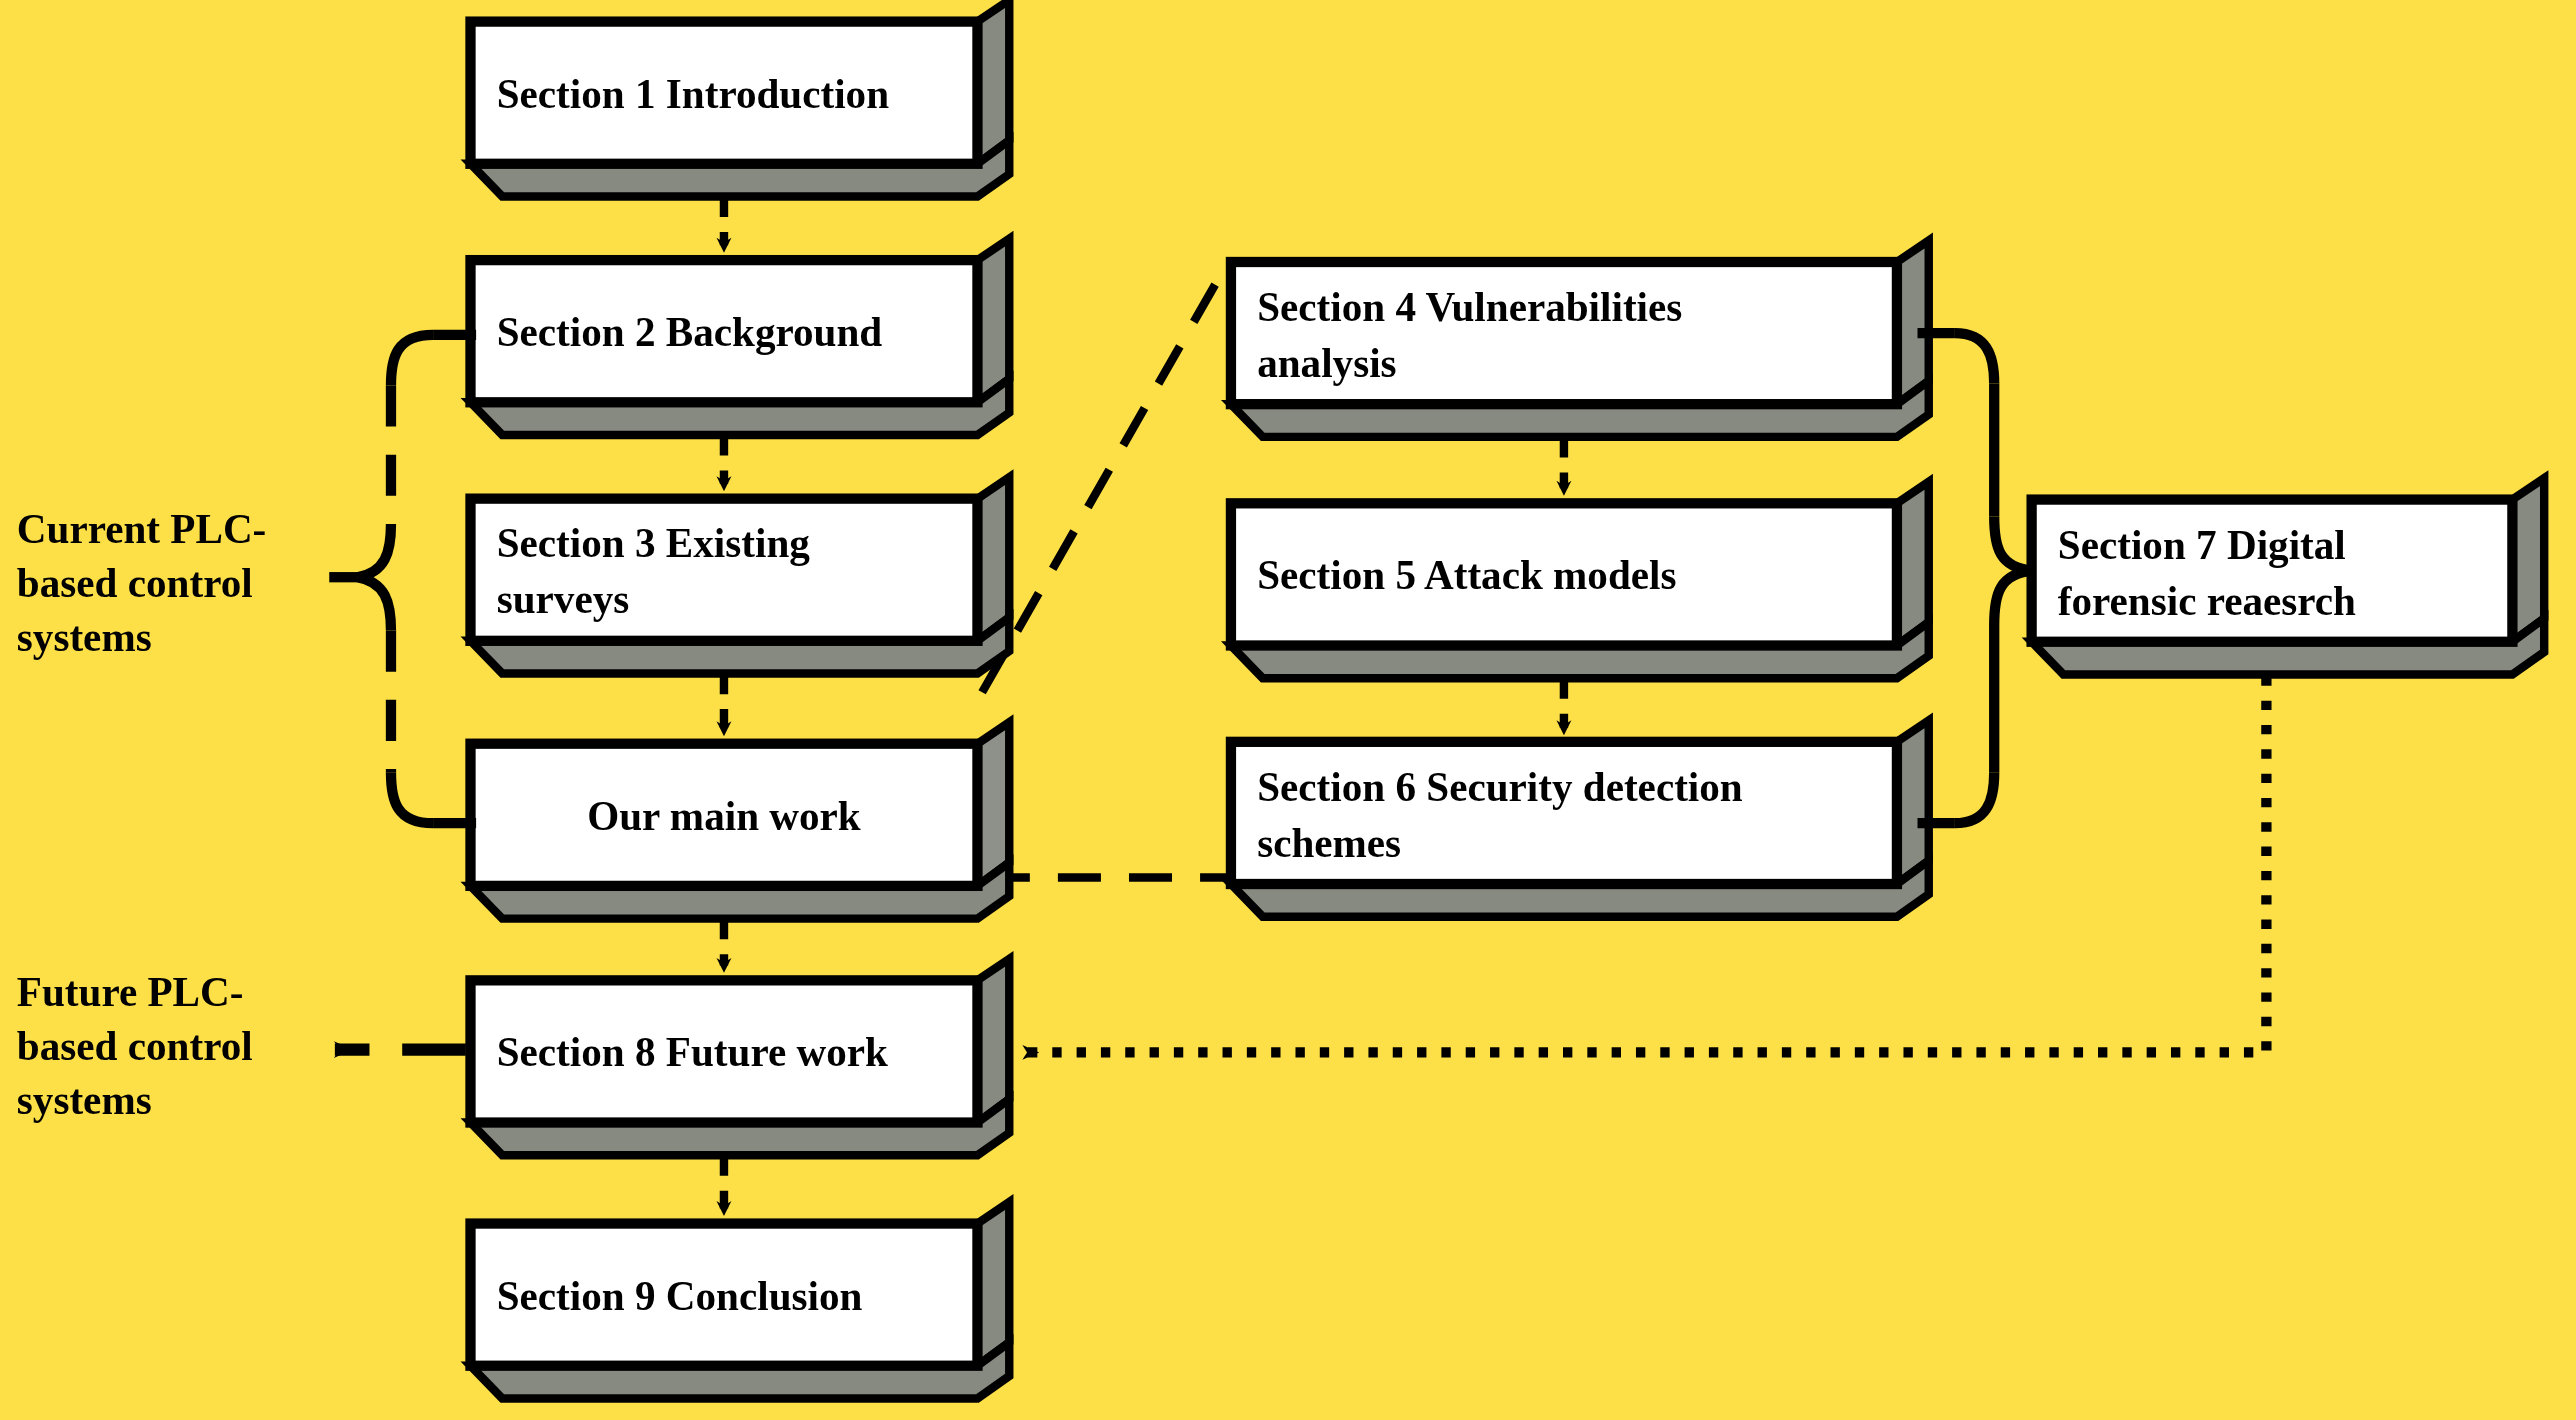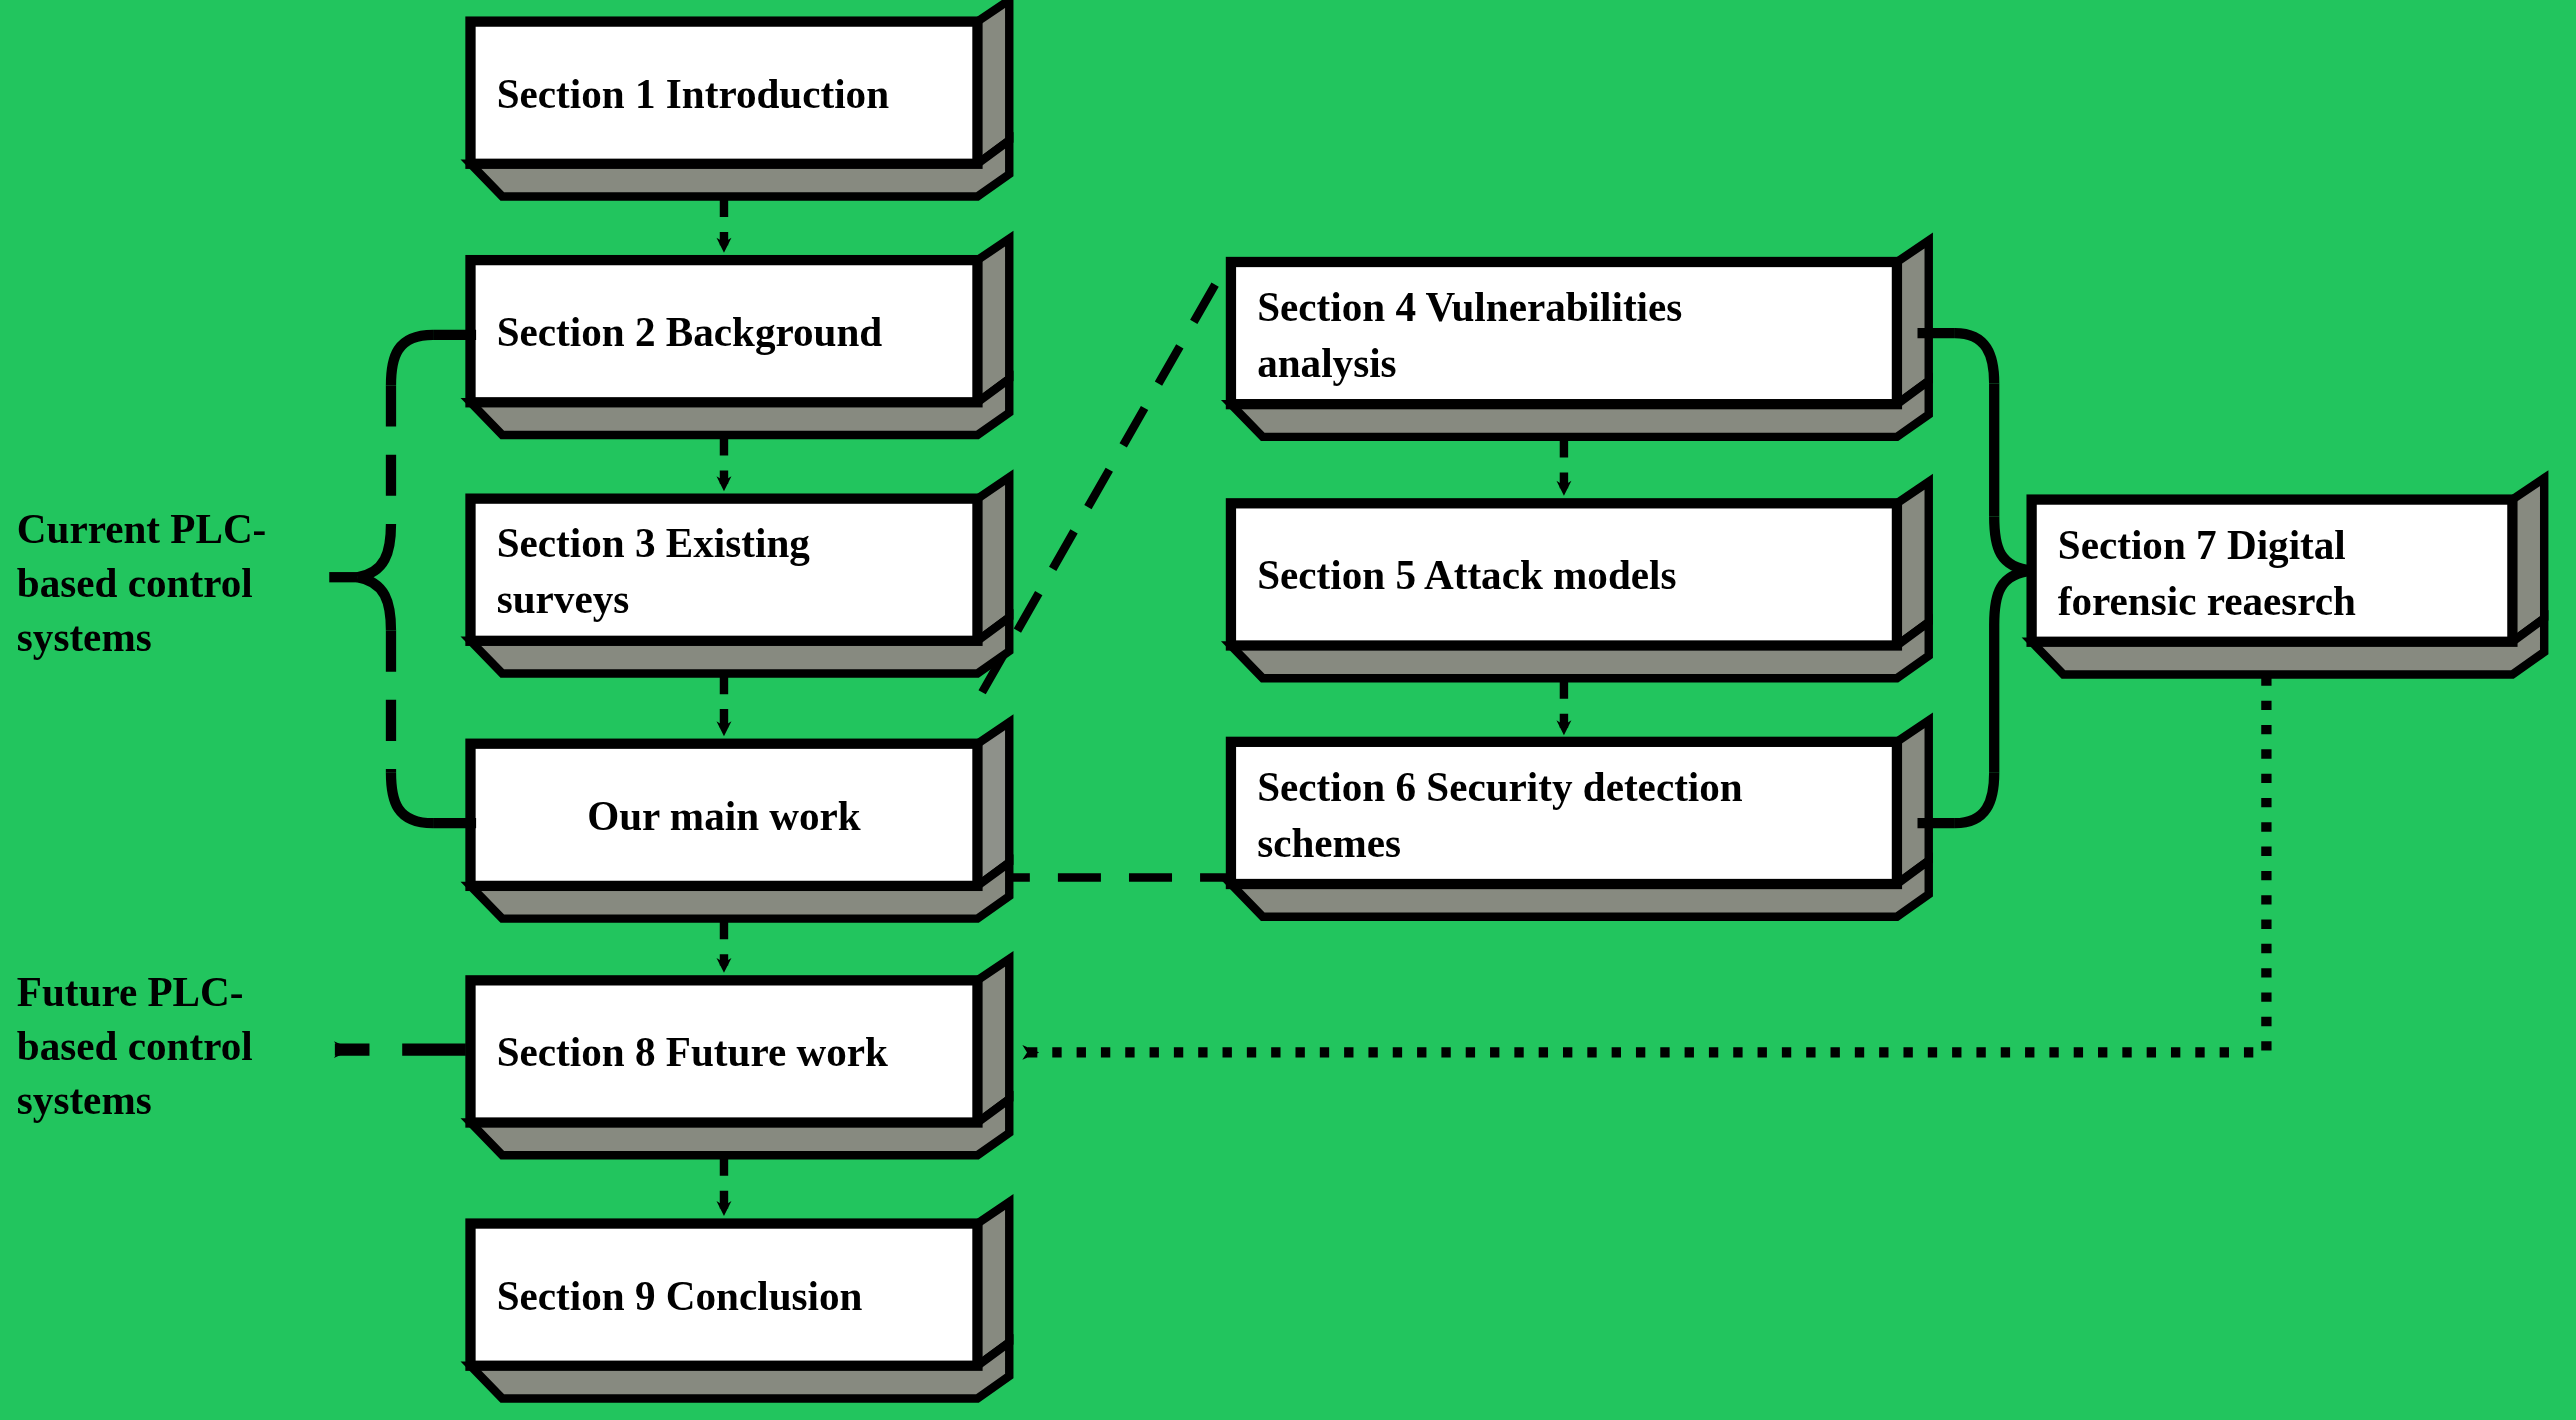--- a/index.html
+++ b/index.html
@@ -11,21 +11,21 @@
   body {
     width: 2576px;
     height: 1421px;
     overflow: hidden;
     font-family: "Liberation Serif", "DejaVu Serif", serif;
   }
   #diagram-root {
     position: relative;
     width: 2576px;
     height: 1421px;
-    background: #22c55e;
+    background: #fde047;
   }
   svg.canvas {
     position: absolute;
     left: 0;
     top: 0;
     width: 2576px;
     height: 1421px;
     display: block;
   }
   .box-label {

